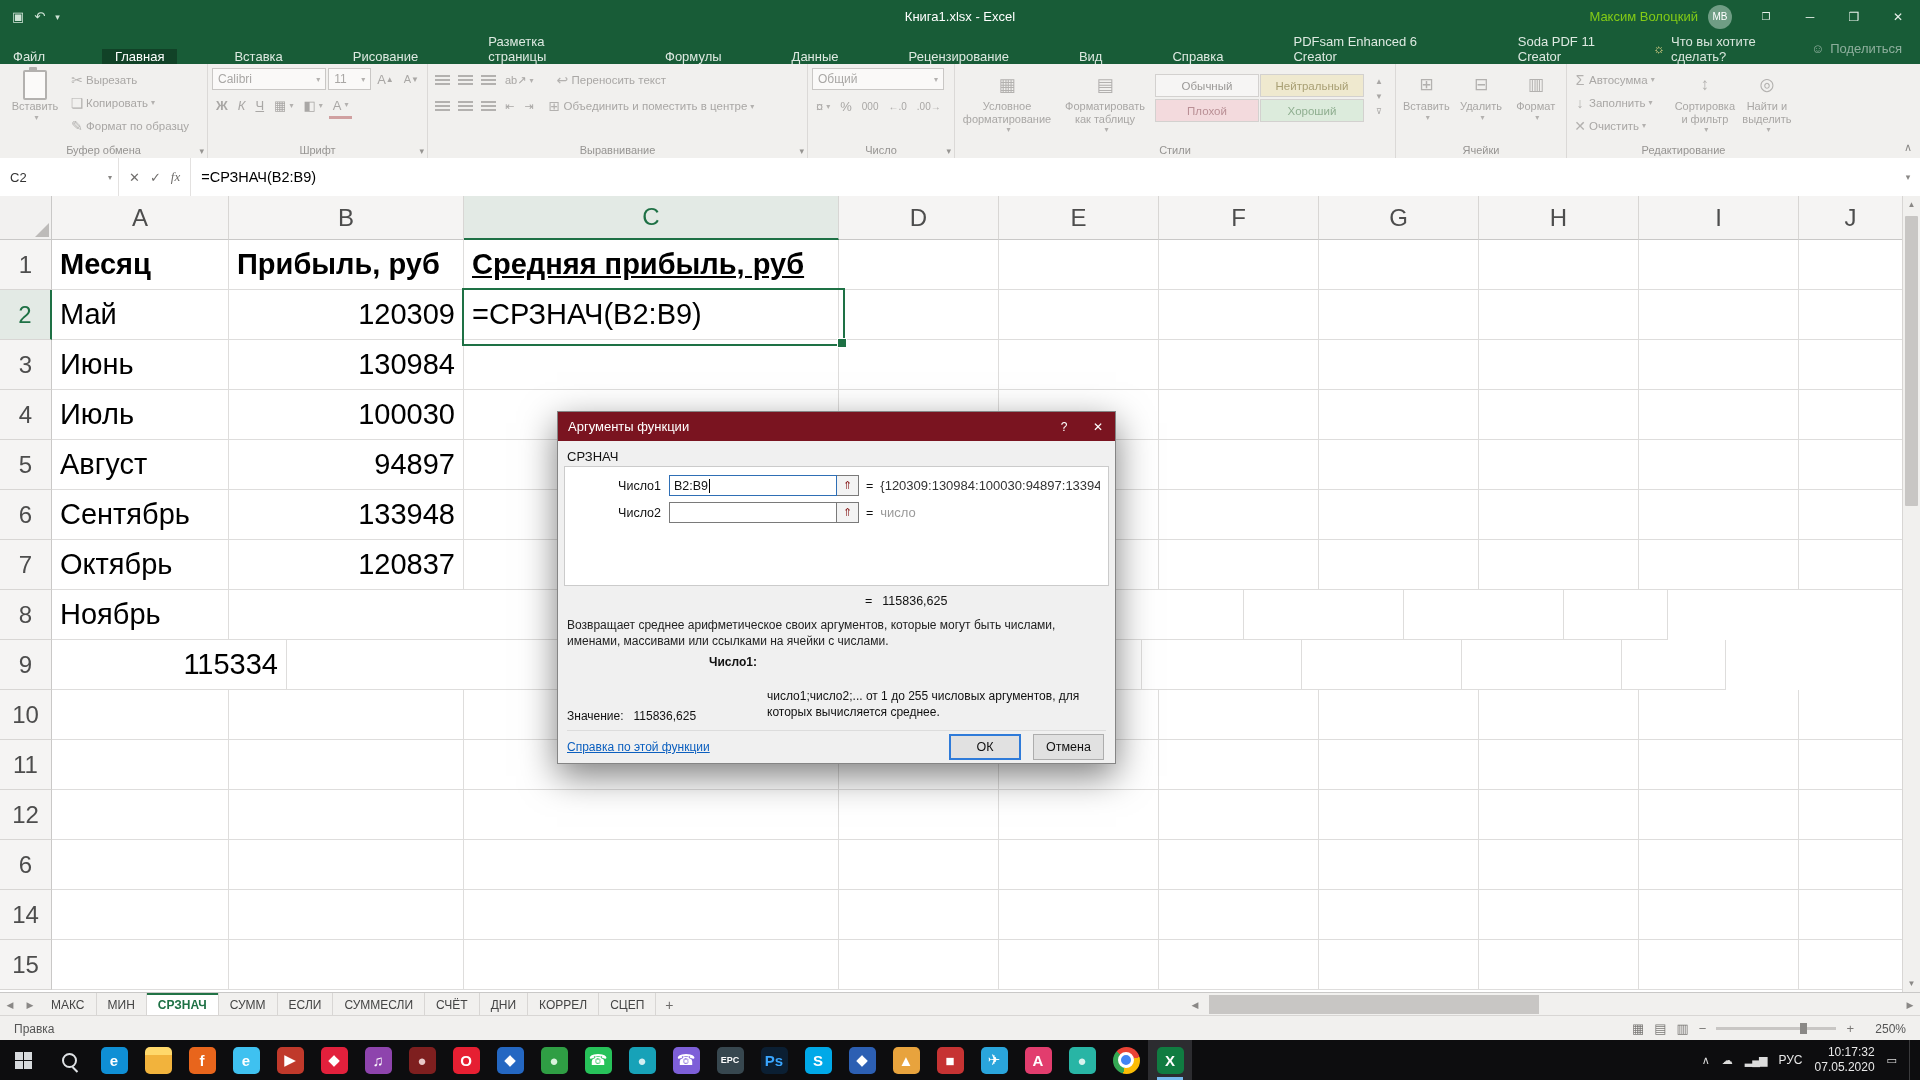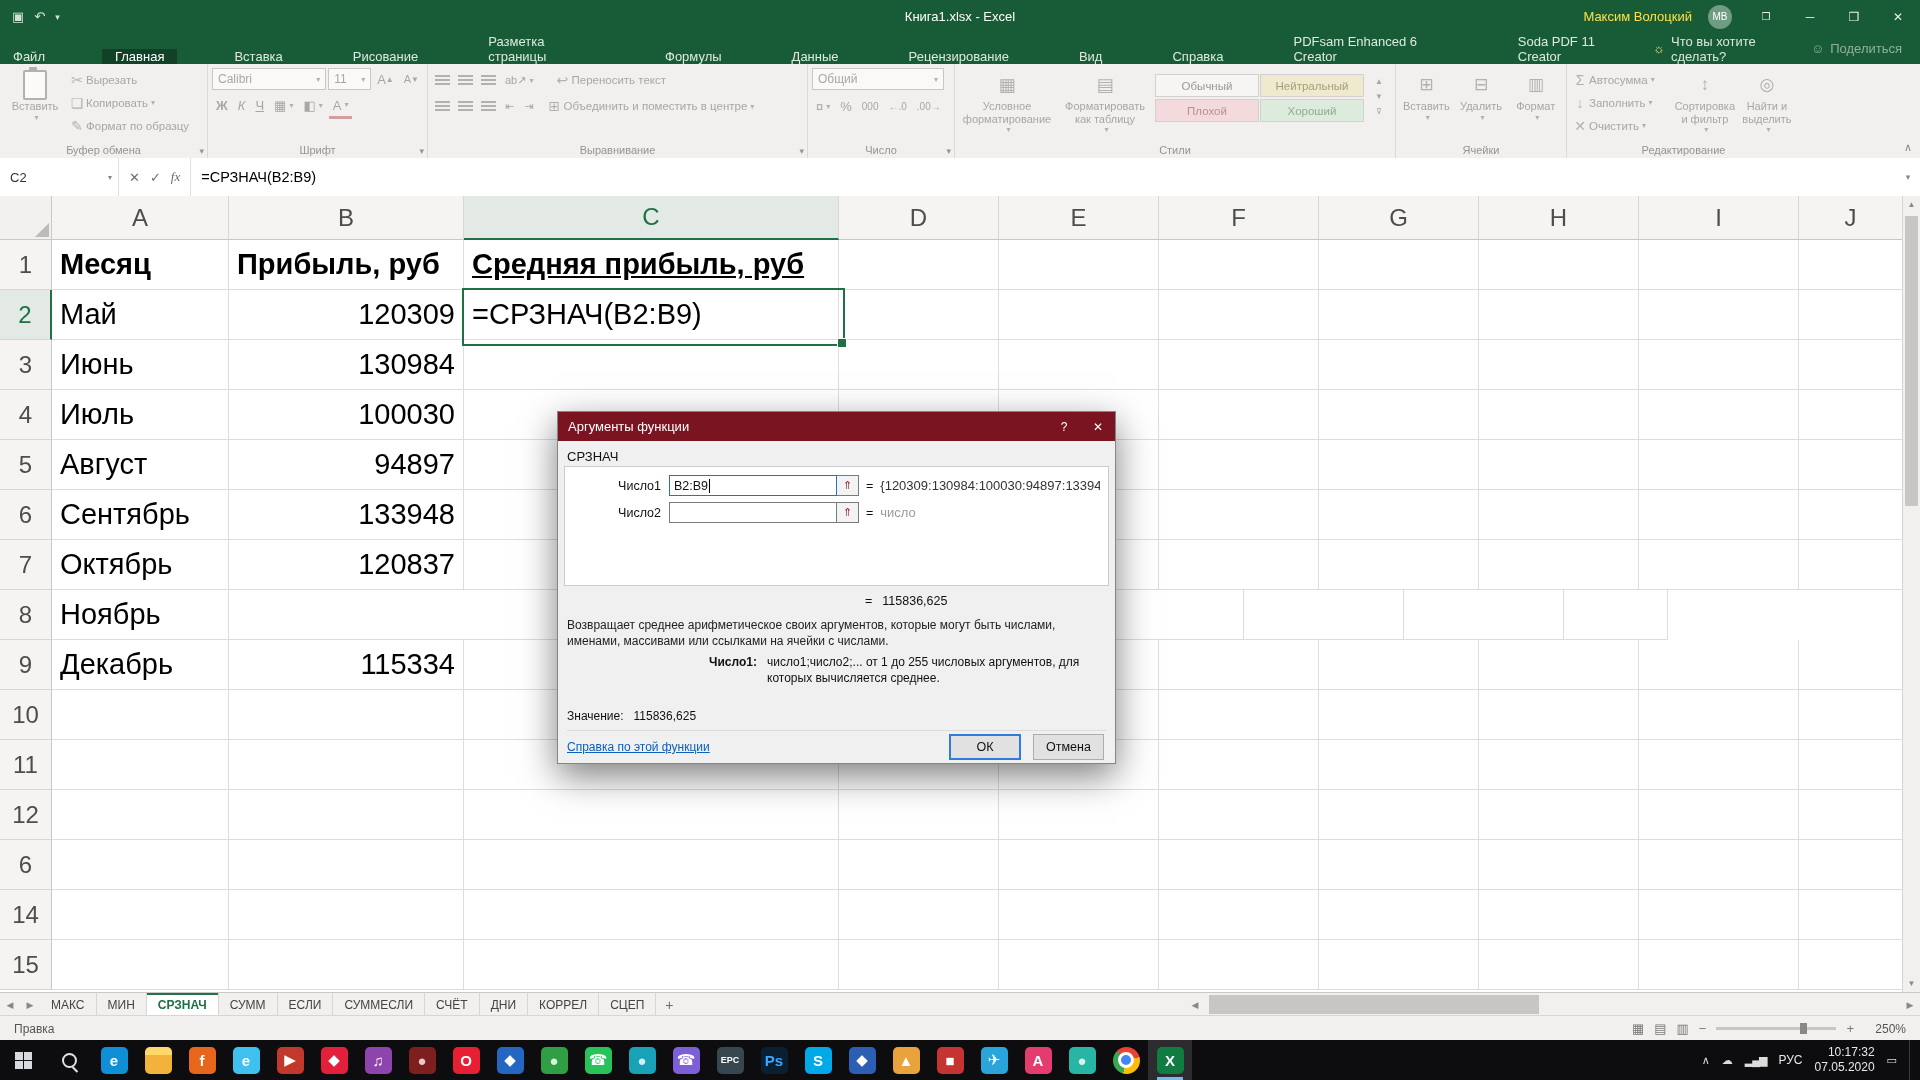--- a/index.html
+++ b/index.html
@@ -3,21 +3,21 @@
 <meta charset="utf-8">
 <style>
   html,body{margin:0;padding:0;background:#222;}
   .screen{position:relative;width:1920px;height:1080px;overflow:hidden;background:#fff;
           font-family:"Liberation Sans","DejaVu Sans",sans-serif;-webkit-font-smoothing:antialiased;}
   
   .titlebar{position:absolute;top:0;left:0;right:0;height:33px;background:#185c37;display:flex;align-items:center;color:#fff;font-size:13px;}
   .qat{display:flex;align-items:center;gap:10px;padding:0 12px;color:#cfe3d6;font-size:13px;}
   .wintitle{position:absolute;left:50%;transform:translateX(-50%);color:#fff;}
   .titright{margin-left:auto;display:flex;align-items:center;height:100%;}
-  .username{color:#fde047;margin-right:16px;}
+  .username{color:#84cc16;margin-right:10px;}
   .avatar{width:24px;height:24px;border-radius:50%;background:#6f9d84;color:#fff;font-size:10px;display:flex;align-items:center;justify-content:center;margin-right:12px;}
   .winbtn{width:44px;height:100%;display:flex;align-items:center;justify-content:center;color:#e7f0ea;font-size:12px;}
   
   .tabrow{position:absolute;top:33px;left:0;right:0;height:31px;background:#185c37;display:flex;align-items:stretch;color:#dcea e2;color:#dde9e1;font-size:13px;}
   .rtab{padding:0 13px;display:flex;align-items:center;}
   .rtab.active{background:rgba(0,0,0,.28);color:#fff;}
   .tellme{display:flex;align-items:center;gap:6px;margin-left:10px;color:#d9e6dd;}
   .bulb{color:#e6d98a;}
   .share{margin-left:auto;display:flex;align-items:center;gap:6px;padding-right:18px;color:rgba(255,255,255,.5);}
   
@@ -115,21 +115,21 @@
   .ainput.focus{border-color:#2f6fb5;}
   .tcaret{width:1px;height:14px;background:#000;margin-left:1px;}
   .abtn{box-sizing:border-box;width:22px;height:21px;border:1px solid #7a7a7a;border-left:none;background:#f3f3f3;display:flex;align-items:center;justify-content:center;font-size:11px;color:#8a1f1f;flex:none;}
   .aeq{margin:0 7px;}
   .ares{font-size:13px;color:#333;white-space:nowrap;overflow:hidden;}
   .ares.ph{color:#9a9a9a;}
   .dres{position:absolute;left:307px;top:182px;display:flex;gap:10px;}
   .ddesc{position:absolute;left:9px;right:9px;top:205px;font-size:12px;line-height:1.35;color:#222;}
   .dhint{position:absolute;left:9px;right:9px;top:242px;display:flex;font-size:12px;line-height:1.35;}
   .dhintlab{width:190px;text-align:right;font-weight:700;padding-right:10px;flex:none;}
-  .dhinttext{flex:1;}
+  .dhinttext{flex:1;margin-top:34px;}
   .dval{position:absolute;left:9px;top:297px;display:flex;gap:10px;font-size:12px;}
   .dsep{position:absolute;left:9px;right:9px;top:318px;border-top:1px solid #dcdcdc;}
   .dlink{position:absolute;left:9px;top:328px;color:#0b5fbf;text-decoration:underline;font-size:12px;}
   .dbtn{position:absolute;top:322px;height:26px;box-sizing:border-box;display:flex;align-items:center;justify-content:center;font-size:12.5px;background:#e1e1e1;}
   .dbtn.ok{left:391px;width:72px;border:2px solid #2f7bd9;}
   .dbtn.cancel{left:475px;width:71px;border:1px solid #adadad;}
 </style>
 </head>
 <body>
 
@@ -504,21 +504,20 @@
           <div class="cell" style="width: 160px;"></div>
           <div class="cell" style="width: 160px;"></div>
           <div class="cell" style="width: 160px;"></div>
           <div class="cell" style="width: 160px;"></div>
           <div class="cell" style="width: 160px;"></div>
           <div class="cell" style="width: 160px;"></div>
           <div class="cell" style="width: 104px;"></div>
         </div>
         <div class="grow">
           <div class="rowh">9</div>
-          <div class="cell" style="width: 177px;">Декабрь</div>
           <div class="cell num" style="width: 235px;">115334</div>
           <div class="cell" style="width: 375px;"></div>
           <div class="cell" style="width: 160px;"></div>
           <div class="cell" style="width: 160px;"></div>
           <div class="cell" style="width: 160px;"></div>
           <div class="cell" style="width: 160px;"></div>
           <div class="cell" style="width: 160px;"></div>
           <div class="cell" style="width: 160px;"></div>
           <div class="cell" style="width: 104px;"></div>
         </div>

